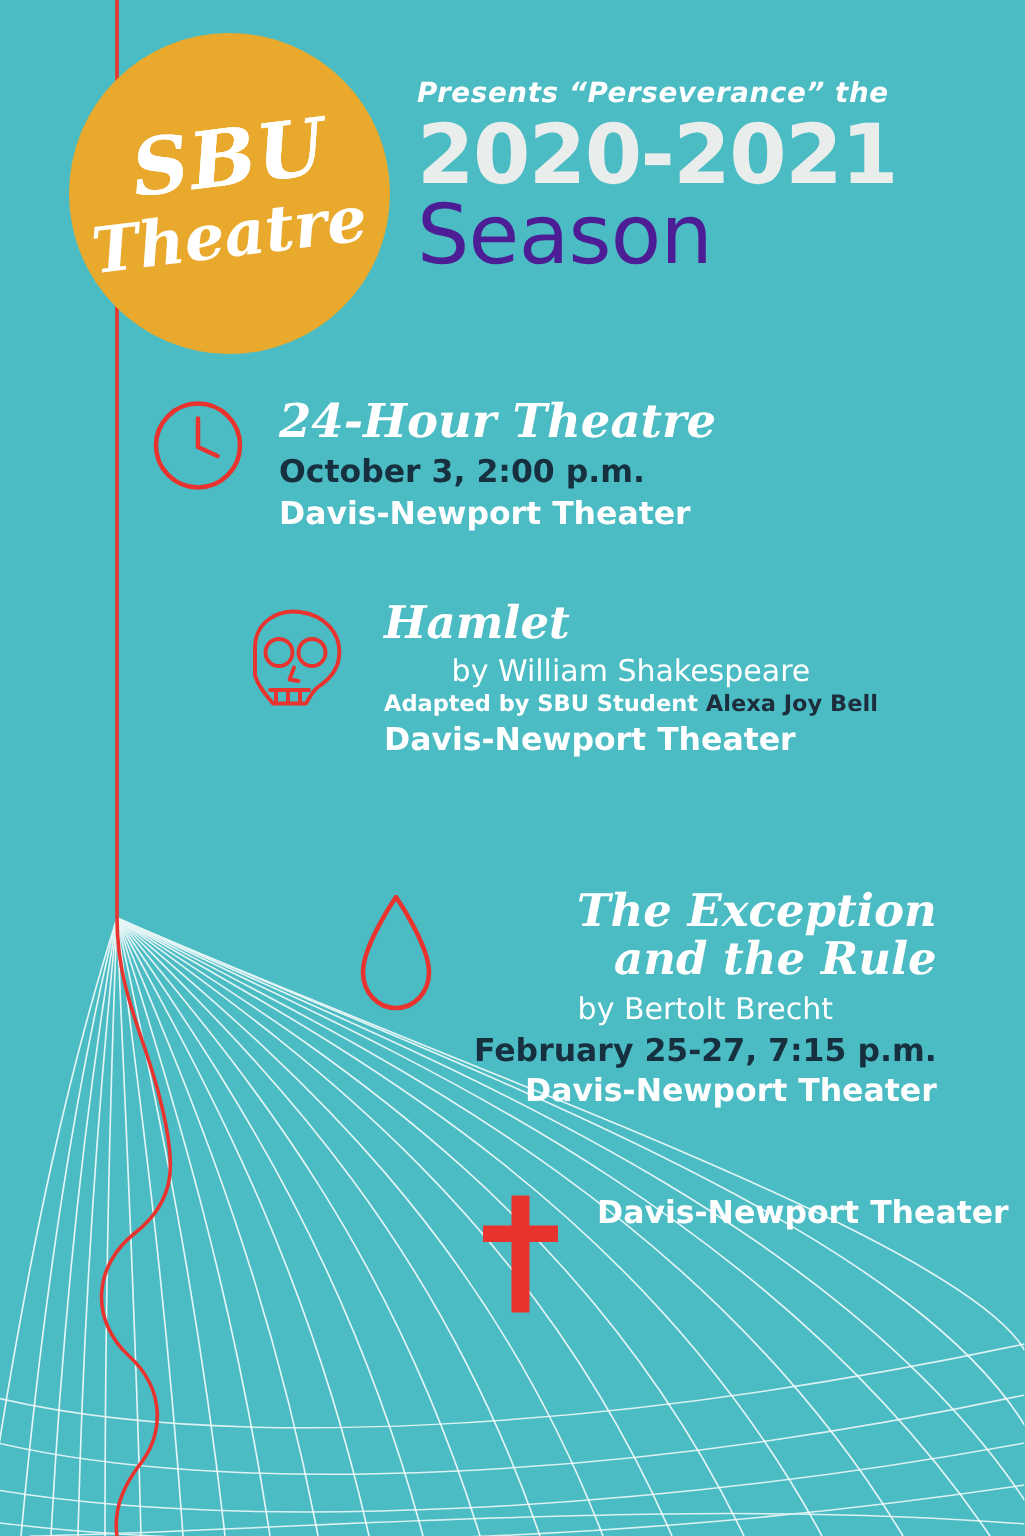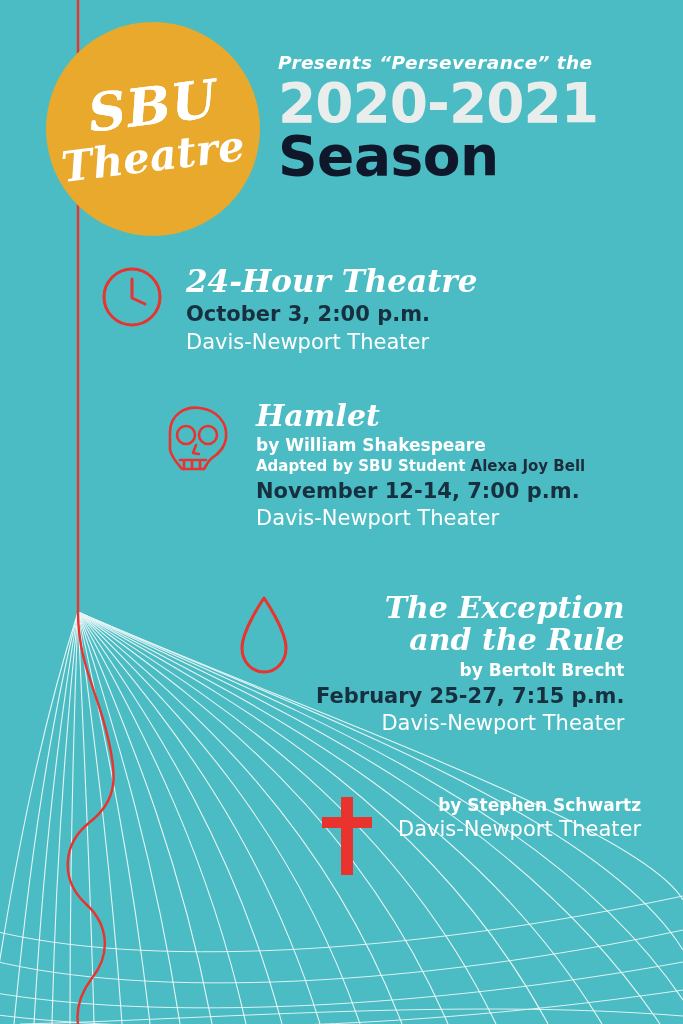--- a/index.html
+++ b/index.html
@@ -84,24 +84,24 @@
   .season-years {
     font-family: "DejaVu Sans", sans-serif;
     font-weight: bold;
     font-size: 55px;
     line-height: 0.95;
     color: #e9edec;
     letter-spacing: -1px;
   }
   .season-word {
     font-family: "DejaVu Sans", sans-serif;
-    font-weight: bold;
+    font-weight: normal;
     font-size: 55px;
     line-height: 1.0;
-    color: #0f172a;
+    color: #4c1d95;
     letter-spacing: -0.5px;
   }
   
   .show {
     position: absolute;
     display: flex;
     align-items: flex-start;
   }
   .show-icon {
     flex: 0 0 auto;
@@ -113,24 +113,25 @@
     font-family: "DejaVu Serif", serif;
     font-style: italic;
     font-weight: bold;
     font-size: 30px;
     line-height: 1.08;
     color: #ffffff;
     margin-bottom: 3px;
   }
   .show-by {
     font-family: "DejaVu Sans", sans-serif;
-    font-weight: bold;
-    font-size: 17px;
+    font-weight: normal;
+    font-size: 20px;
     line-height: 1.25;
     color: #ffffff;
+    text-align: center;
   }
   .show-adapted {
     font-family: "DejaVu Sans", sans-serif;
     font-weight: bold;
     font-size: 15px;
     line-height: 1.3;
     color: #ffffff;
   }
   .show-adapted .name {
     color: #1e2d3b;
@@ -138,21 +139,21 @@
   .show-date {
     font-family: "DejaVu Sans", sans-serif;
     font-weight: bold;
     font-size: 21px;
     line-height: 1.3;
     color: #17303f;
     margin-top: 2px;
   }
   .show-venue {
     font-family: "DejaVu Sans", sans-serif;
-    font-weight: normal;
+    font-weight: bold;
     font-size: 21px;
     line-height: 1.3;
     color: #ffffff;
   }
 
   
   #show-0 { left: 100px; top: 265px; }
   #show-0 .show-text { margin-left: 22px; text-align: left; }
   #show-0 .show-title { font-size: 31px; }
 
@@ -251,21 +252,20 @@
           <path d="M36 45 L33 53 L39 54"></path>
           <path d="M24 61 L24 69 M32 61 L32 69 M40 62 L40 69"></path>
           <path d="M20 60 L46 60"></path>
         </g>
       </svg>
     </div>
     <div class="show-text">
       <div class="show-title">Hamlet</div>
       <div class="show-by">by William Shakespeare</div>
       <div class="show-adapted"><span>Adapted by SBU Student </span><span class="name">Alexa Joy Bell</span></div>
-      <div class="show-date">November 12-14, 7:00 p.m.</div>
       <div class="show-venue">Davis-Newport Theater</div>
     </div>
   </div>
 
   <div class="show" id="show-2">
     <div class="show-icon">
       <svg width="56" height="90" viewBox="0 0 56 90" xmlns="http://www.w3.org/2000/svg">
         <path d="M28 6 C28 6, 6 38, 6 56 C6 70, 16 80, 28 80 C40 80, 50 70, 50 56 C50 38, 28 6, 28 6 Z" fill="none" stroke="#e8332f" stroke-width="3" stroke-linejoin="round"></path>
       </svg>
     </div>
@@ -279,18 +279,17 @@
   </div>
 
   <div class="show" id="show-3">
     <div class="show-icon">
       <svg width="58" height="82" viewBox="0 0 58 82" xmlns="http://www.w3.org/2000/svg">
         <rect x="23" y="2" width="12" height="78" fill="#e8332f"></rect>
         <rect x="4" y="22" width="50" height="11" fill="#e8332f"></rect>
       </svg>
     </div>
     <div class="show-text">
-      <div class="show-by">by Stephen Schwartz</div>
       <div class="show-venue">Davis-Newport Theater</div>
     </div>
   </div>
 
 </div>
 
 </body></html>

